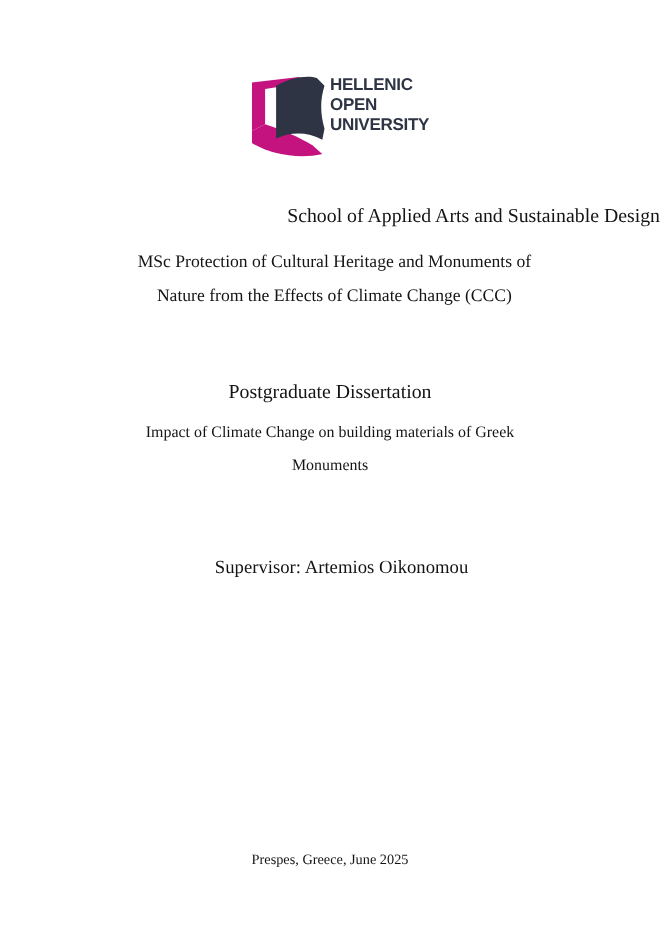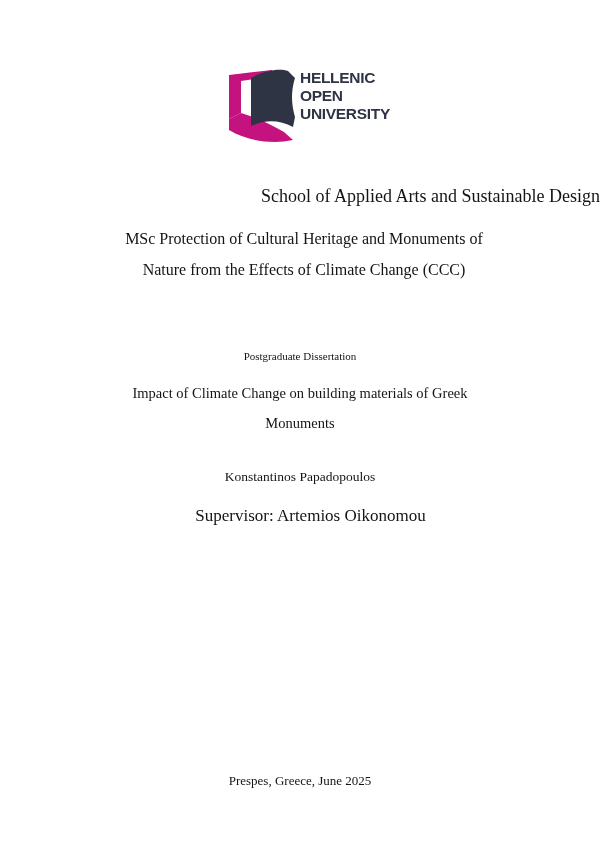--- a/index.html
+++ b/index.html
@@ -54,21 +54,21 @@
     text-align: right;
   }
   .program-name {
     top: 223px;
     left: 8px;
     font-size: 16px;
     line-height: 31px;
   }
   .document-type {
     top: 347px;
-    font-size: 11px;
+    font-size: 18px;
     line-height: 18px;
   }
   .dissertation-title {
     top: 378px;
     font-size: 14.5px;
     line-height: 30px;
   }
   .author-name {
     top: 468px;
     font-size: 13.5px;
@@ -115,19 +115,18 @@
     <div>Nature from the Effects of Climate Change (CCC)</div>
   </div>
 
   <div class="center-line document-type">Postgraduate Dissertation</div>
 
   <div class="center-block dissertation-title">
     <div>Impact of Climate Change on building materials of Greek</div>
     <div>Monuments</div>
   </div>
 
-  <div class="center-line author-name">Konstantinos Papadopoulos</div>
 
   <div class="center-line supervisor-line">Supervisor: Artemios Oikonomou</div>
 
   <div class="center-line place-date">Prespes, Greece, June 2025</div>
 
 </div>
 
 </body></html>

